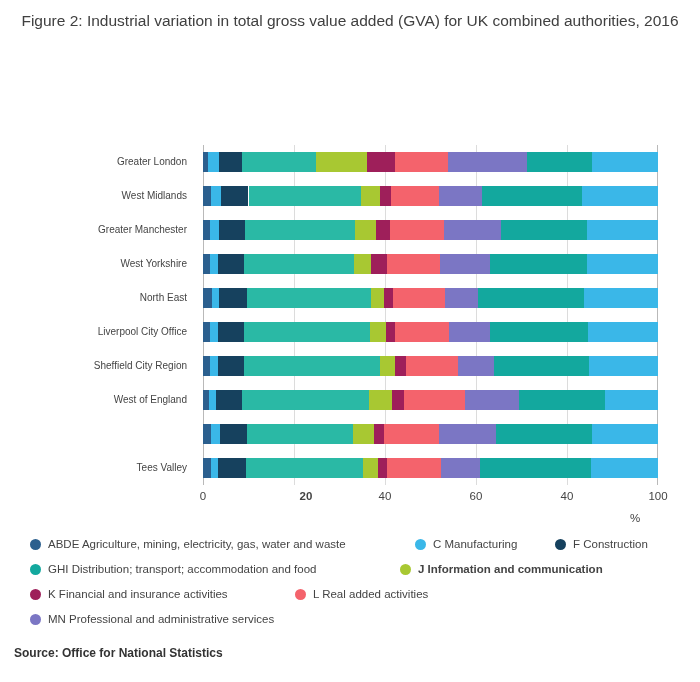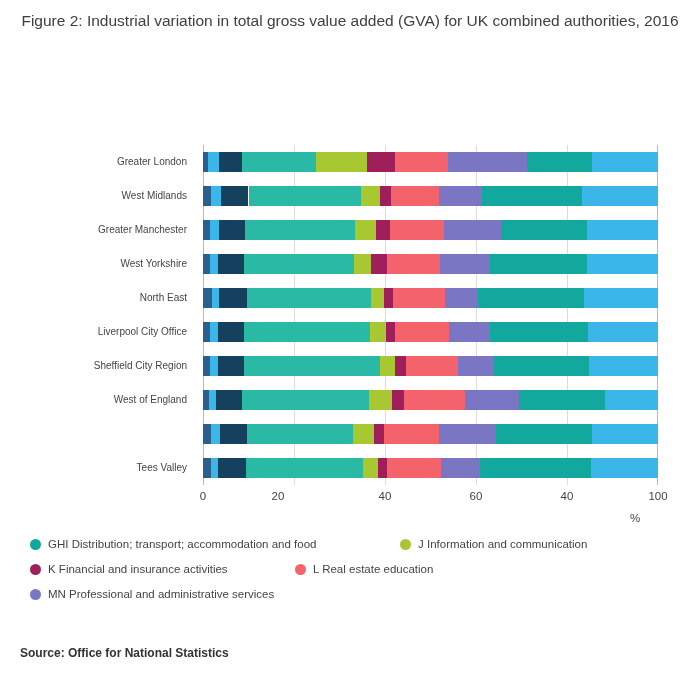--- a/index.html
+++ b/index.html
@@ -116,21 +116,21 @@
   }
   .swatch {
     width: 11px;
     height: 11px;
     border-radius: 50%;
     margin-right: 7px;
     flex: 0 0 auto;
   }
   .source {
     position: absolute;
-    left: 20px;
+    left: 14px;
     top: 646px;
     font-size: 12px;
     font-weight: bold;
     color: #333;
   }
 </style>
 </head>
 <body>
 
 <div class="page">
@@ -275,47 +275,61 @@
         <div class="seg" title="OPQ Public administration; education; health: 24.3%" style="left: 277.095px; width: 110.565px; background: rgb(19, 168, 158);"></div>
         <div class="seg" title="RS Other service activities: 14.8%" style="left: 387.66px; width: 67.34px; background: rgb(58, 183, 232);"></div>
       </div>
     </div>
 
   <div class="xaxis-title">%</div>
 
   <div class="legend">
       <div class="legend-row">
         <div class="legend-item" style="left: 0px;">
+          <span class="swatch" style="background: rgb(43, 95, 142);"></span>
+          <span>ABDE Agriculture, mining, electricity, gas, water and waste</span>
+        </div>
+        <div class="legend-item" style="left: 385px;">
+          <span class="swatch" style="background: rgb(58, 183, 232);"></span>
+          <span>C Manufacturing</span>
+        </div>
+        <div class="legend-item" style="left: 525px;">
+          <span class="swatch" style="background: rgb(22, 65, 94);"></span>
+          <span>F Construction</span>
+        </div>
+      </div>
+      <div class="legend-row">
+        <div class="legend-item" style="left: 0px;">
           <span class="swatch" style="background: rgb(19, 168, 158);"></span>
           <span>GHI Distribution; transport; accommodation and food</span>
         </div>
-        <div class="legend-item" style="left: 370px;">
+        <div class="legend-item" style="left: 370px; font-weight: bold;">
           <span class="swatch" style="background: rgb(168, 200, 50);"></span>
           <span>J Information and communication</span>
         </div>
       </div>
       <div class="legend-row">
         <div class="legend-item" style="left: 0px;">
           <span class="swatch" style="background: rgb(158, 31, 90);"></span>
           <span>K Financial and insurance activities</span>
         </div>
         <div class="legend-item" style="left: 265px;">
           <span class="swatch" style="background: rgb(244, 99, 108);"></span>
-          <span>L Real estate education</span>
+          <span>L Real added activities</span>
         </div>
       </div>
       <div class="legend-row">
         <div class="legend-item" style="left: 0px;">
           <span class="swatch" style="background: rgb(123, 118, 196);"></span>
           <span>MN Professional and administrative services</span>
         </div>
       </div>
     </div>
 
   <div class="source">Source: Office for National Statistics</div>
 
 <div class="xtick" style="left: 183px;">0</div>
-    <div class="xtick" style="left: 258px;">20</div>
+    <div class="xtick" style="left: 286px; font-weight: bold;">20</div>
     <div class="xtick" style="left: 365px;">40</div>
     <div class="xtick" style="left: 456px;">60</div>
     <div class="xtick" style="left: 547px;">40</div>
     <div class="xtick" style="left: 638px;">100</div>
   </div>
 
 </body></html>

